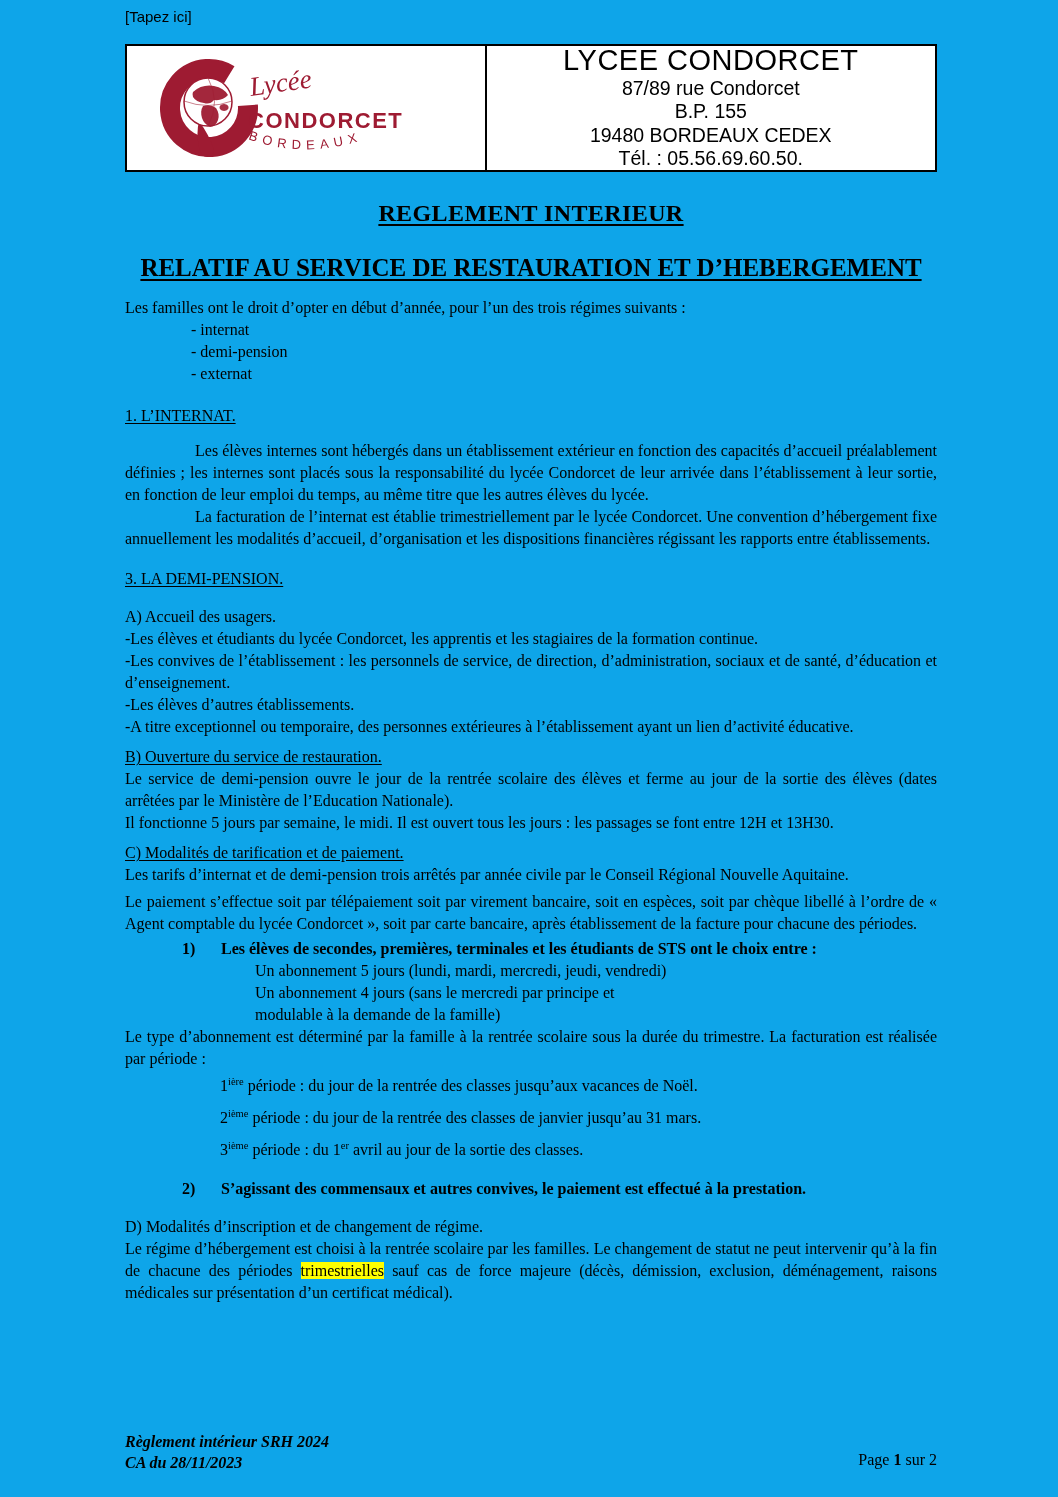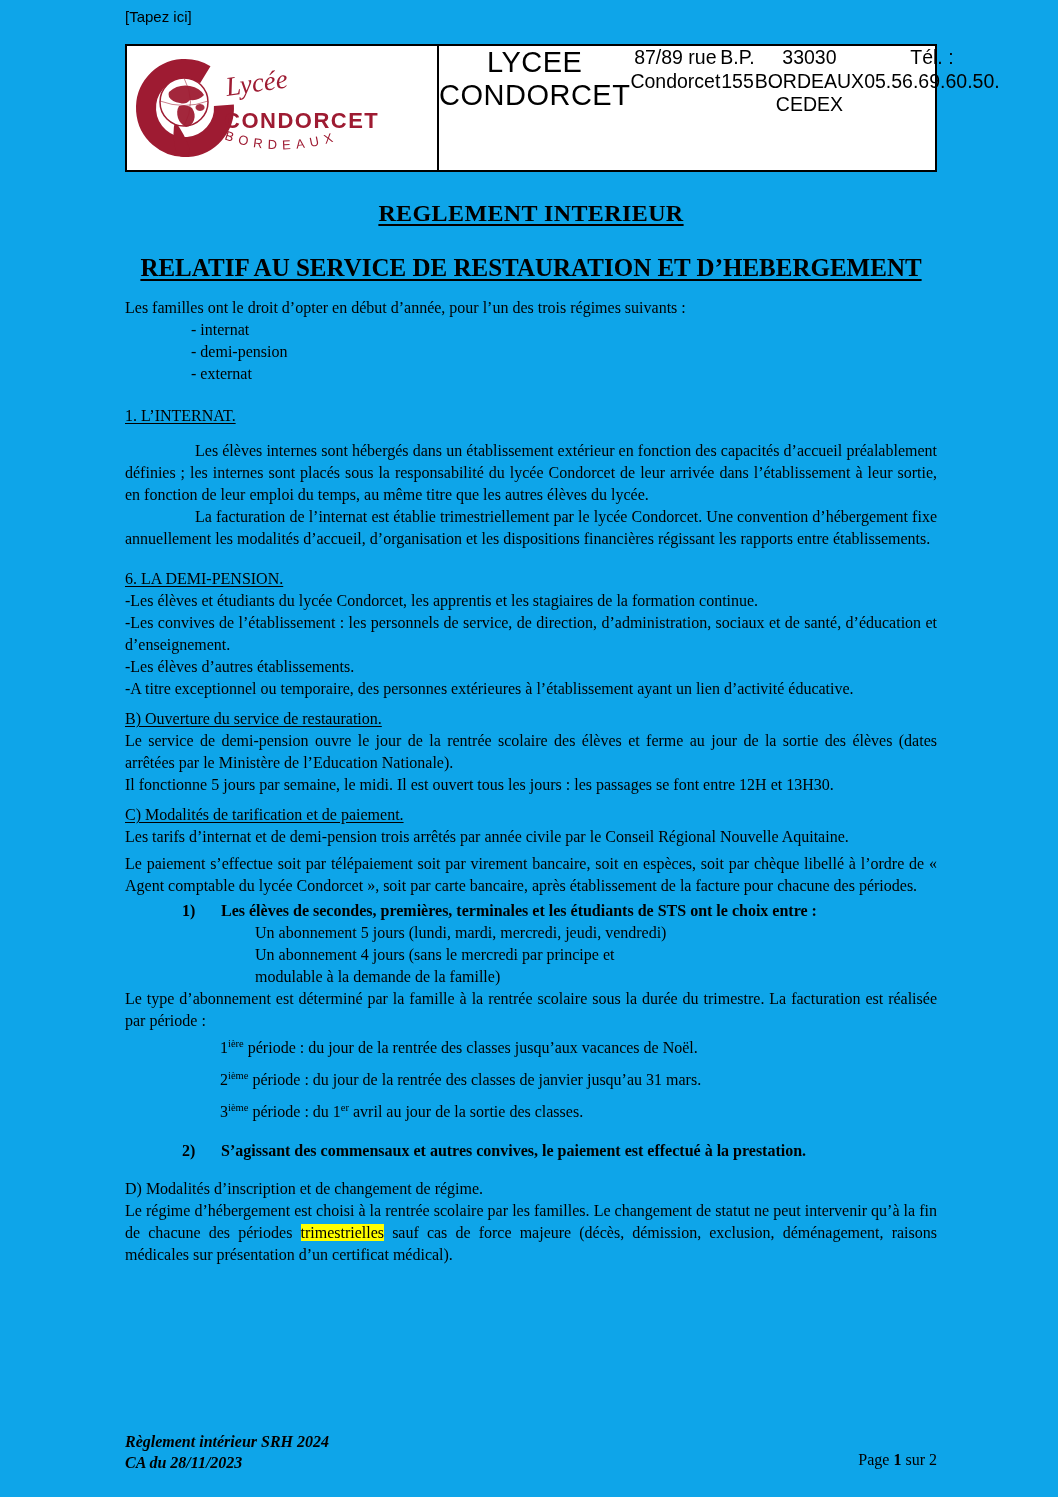--- a/index.html
+++ b/index.html
@@ -7,21 +7,21 @@
   .page {
     width:1058px; height:1497px; position:relative; background:#0ea5e9;
     padding:8px 121px 0 125px; overflow:hidden;
     font-family:"Liberation Serif", serif; color:#000;
   }
   .tapez { font-family:"Liberation Sans", sans-serif; font-size:15px; }
   .annexe { font-family:"Liberation Sans", sans-serif; font-size:15px; font-weight:bold; margin-top:25px; letter-spacing:.2px; }
 
   .hbox { margin-top:19px; border:2px solid var(--border,#000); display:flex; height:128px; background:#fff; }
   .hcell-left { width:44.5%; border-right:2px solid var(--border,#000); display:flex; align-items:center; justify-content:center; }
-  .hcell-right { flex:1; font-family:"Liberation Sans", sans-serif; text-align:center; display:flex; flex-direction:row; justify-content:center; padding-bottom:2px; }
+  .hcell-right { flex:1; font-family:"Liberation Sans", sans-serif; text-align:center; display:flex; flex-direction:column; justify-content:center; padding-bottom:2px; }
   .school-name { font-size:29px; line-height:33px; letter-spacing:.5px; }
   .addr { font-size:19.5px; line-height:23.5px; }
 
   .title-row { text-align:center; margin-top:28px; }
   .main-title { font-size:24px; font-weight:bold; text-decoration:underline; text-decoration-thickness:2px; text-underline-offset:3px; letter-spacing:.4px; }
   .subtitle-row { text-align:center; margin-top:27px; }
   .subtitle { font-size:25px; font-weight:bold; text-decoration:underline; text-decoration-thickness:2px; text-underline-offset:3px; }
 
   .body { font-size:16px; line-height:22px; }
   .just { text-align:justify; }
@@ -73,39 +73,40 @@
         <path id="bdx-arc" d="M 97 90 Q 162 114 236 82" fill="none"></path>
         <text font-family="Liberation Sans, sans-serif" font-size="13" letter-spacing="5.5" class="logo-red-fill">
           <textPath href="#bdx-arc">BORDEAUX</textPath>
         </text>
       </svg>
     </div>
     <div class="hcell-right">
       <div class="school-name">LYCEE CONDORCET</div>
       <div class="addr">87/89 rue Condorcet</div>
       <div class="addr">B.P. 155</div>
-      <div class="addr">33030 BORDEAUX CEDEX</div>
+      <div class="addr">19480 BORDEAUX CEDEX</div>
       <div class="addr">Tél. : 05.56.69.60.50.</div>
     </div>
   </div>
 
   <div class="title-row"><span class="main-title">REGLEMENT INTERIEUR</span></div>
   <div class="subtitle-row"><span class="subtitle">RELATIF AU SERVICE DE RESTAURATION ET D’HEBERGEMENT</span></div>
 
   <p class="body mt15">Les familles ont le droit d’opter en début d’année, pour l’un des trois régimes suivants :</p>
   <div class="body opt">- internat</div>
   <div class="body opt">- demi-pension</div>
   <div class="body opt">- externat</div>
 
   <div class="sec-h mt20"><span class="und">1. L’INTERNAT.</span></div>
   <p class="body just indented mt13">Les élèves internes sont hébergés dans un établissement extérieur en fonction des capacités d’accueil préalablement définies ; les internes sont placés sous la responsabilité du lycée Condorcet de leur arrivée dans l’établissement à leur sortie, en fonction de leur emploi du temps, au même titre que les autres élèves du lycée.</p>
   <p class="body just indented">La facturation de l’internat est établie trimestriellement par le lycée Condorcet. Une convention d’hébergement fixe annuellement les modalités d’accueil, d’organisation et les dispositions financières régissant les rapports entre établissements.</p>
 
-  <div class="sec-h mt18"><span class="und">6. LA DEMI-PENSION.</span></div>
+  <div class="sec-h mt18"><span class="und">3. LA DEMI-PENSION.</span></div>
 
+  <div class="sec-h mt16">A) Accueil des usagers.</div>
   <p class="body just">-Les élèves et étudiants du lycée Condorcet, les apprentis et les stagiaires de la formation continue.</p>
   <p class="body just">-Les convives de l’établissement : les personnels de service, de direction, d’administration, sociaux et de santé, d’éducation et d’enseignement.</p>
   <p class="body just">-Les élèves d’autres établissements.</p>
   <p class="body just">-A titre exceptionnel ou temporaire, des personnes extérieures à l’établissement ayant un lien d’activité éducative.</p>
 
   <div class="sec-h mt8"><span class="und">B) Ouverture du service de restauration.</span></div>
   <p class="body just">Le service de demi-pension ouvre le jour de la rentrée scolaire des élèves et ferme au jour de la sortie des élèves (dates arrêtées par le Ministère de l’Education Nationale).</p>
   <p class="body just">Il fonctionne 5 jours par semaine, le midi. Il est ouvert tous les jours : les passages se font entre 12H et 13H30.</p>
 
   <div class="sec-h mt8"><span class="und">C) Modalités de tarification et de paiement.</span></div>

